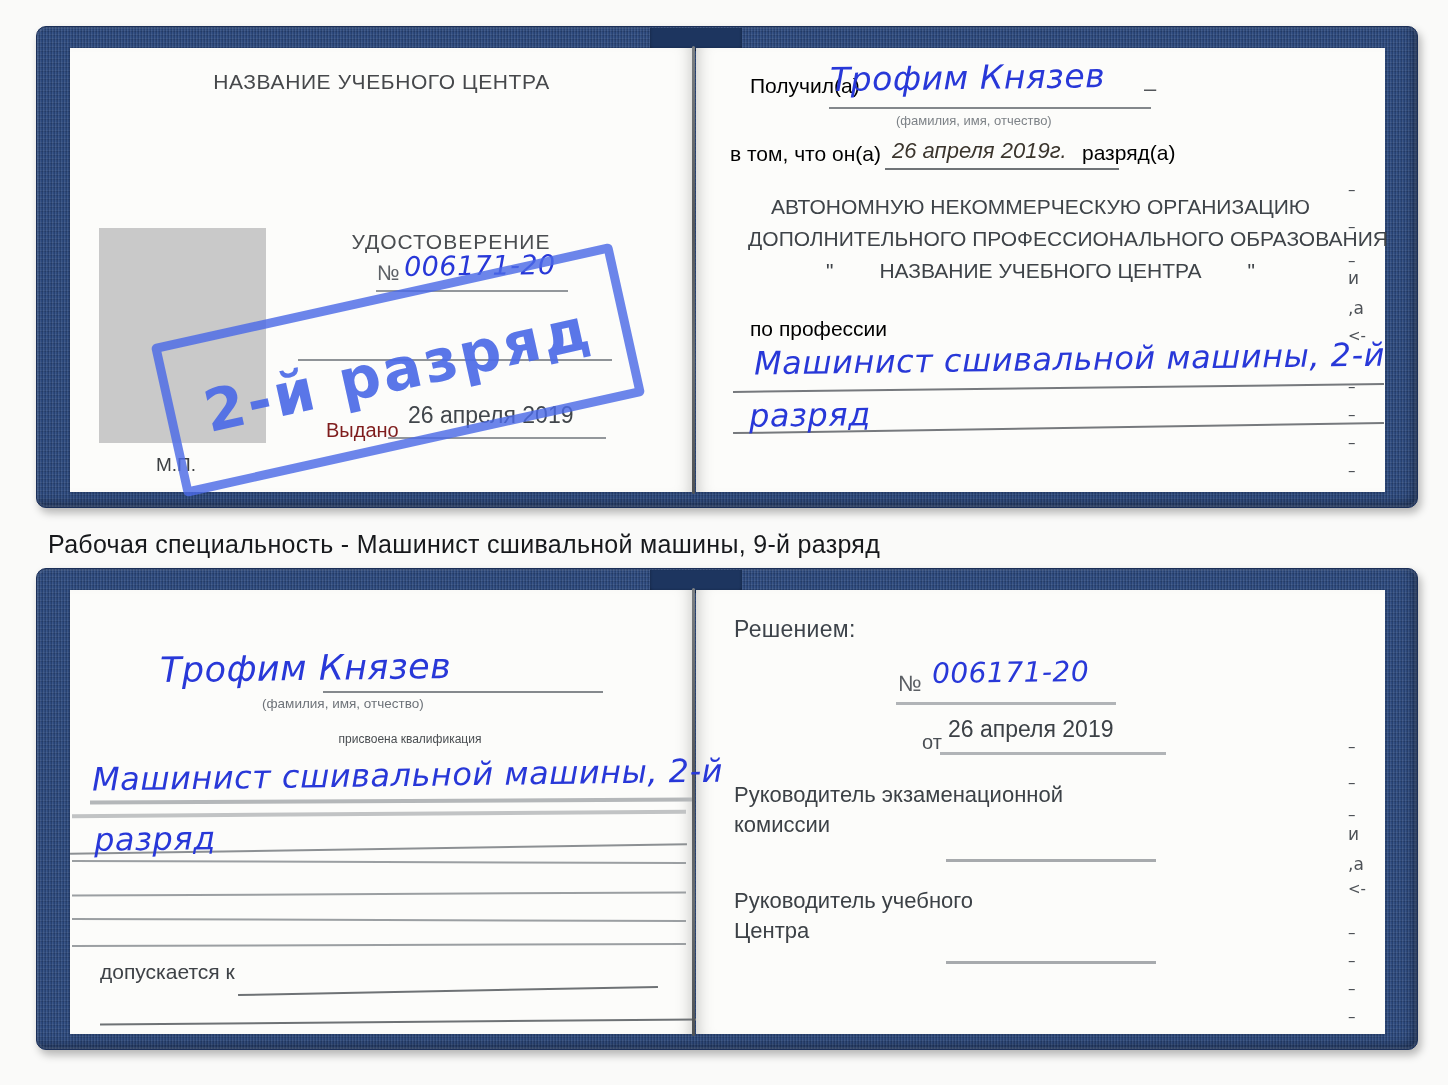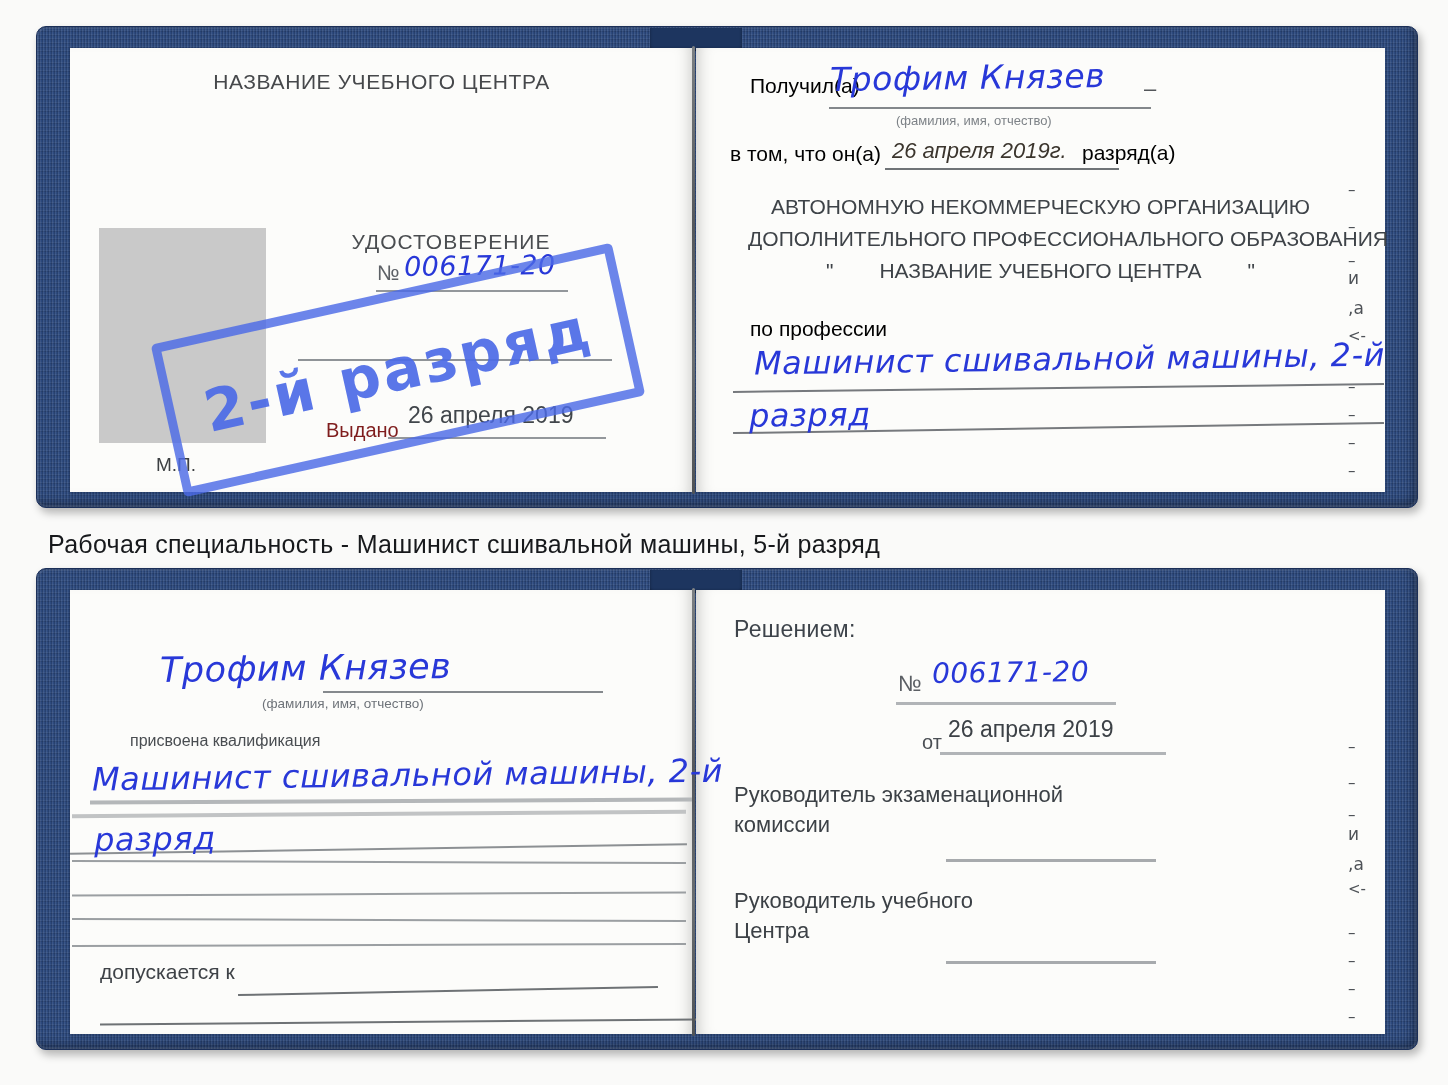--- a/index.html
+++ b/index.html
@@ -99,33 +99,33 @@
   <span class="edge" style="top:226px">–</span>
   <span class="edge" style="top:242px;font-size:17px">и</span>
   <span class="edge" style="top:272px;font-size:17px">,а</span>
   <span class="edge" style="top:301px">&lt;-</span>
   <span class="edge" style="top:352px">–</span>
   <span class="edge" style="top:380px">–</span>
   <span class="edge" style="top:408px">–</span>
   <span class="edge" style="top:436px">–</span>
 </div>
 
-<div class="caption-band">Рабочая специальность - Машинист сшивальной машины, 5-й разряд</div>
+<div class="caption-band">Рабочая специальность - Машинист сшивальной машины, 9-й разряд</div>
 
 <div class="cert" id="cert-bottom">
   <div class="cover"></div>
   <div class="tab"></div>
   <div class="page left"></div>
   <div class="page right"></div>
   <div class="spine"></div>
 
   <div class="abs hand" style="left:124px;top:80px;font-size:35px">Трофим Князев</div>
   <div class="rule" style="left:287px;top:123px;width:280px;background:#85898d"></div>
   <div class="abs smallcap z2" style="left:226px;top:128px;font-size:13.5px;color:#6e7379">(фамилия, имя, отчество)</div>
-  <div class="abs t z2" style="left:94px;top:164px;width:560px;text-align:left;font-size:16px;color:#494d51">присвоена квалификация</div>
+  <div class="abs t z2" style="left:94px;top:164px;width:560px;text-align:center;font-size:12px;color:#494d51">присвоена квалификация</div>
   <div class="abs hand" style="left:56px;top:188px;font-size:32px">Машинист сшивальной машины, 2-й</div>
   <div class="rule" style="left:54px;top:231px;width:602px;height:4px;background:#b4b7b9;transform:rotate(-.3deg)"></div>
   <div class="rule" style="left:36px;top:244px;width:614px;height:4px;background:#c1c3c4;transform:rotate(-.4deg)"></div>
   <div class="abs hand" style="left:58px;top:252px;font-size:32px">разряд</div>
   <div class="rule" style="left:34px;top:280px;width:617px;background:#8c9093;transform:rotate(-.9deg)"></div>
   <div class="rule" style="left:36px;top:293px;width:614px;background:#9b9fa2;transform:rotate(.2deg)"></div>
   <div class="rule" style="left:36px;top:325px;width:614px;background:#9b9fa2;transform:rotate(-.3deg)"></div>
   <div class="rule" style="left:36px;top:351px;width:614px;background:#9b9fa2;transform:rotate(.2deg)"></div>
   <div class="rule" style="left:36px;top:376px;width:614px;background:#9b9fa2;transform:rotate(-.2deg)"></div>
   <div class="abs t z2" style="left:64px;top:392px;font-size:21px;color:#3e4247">допускается к</div>

